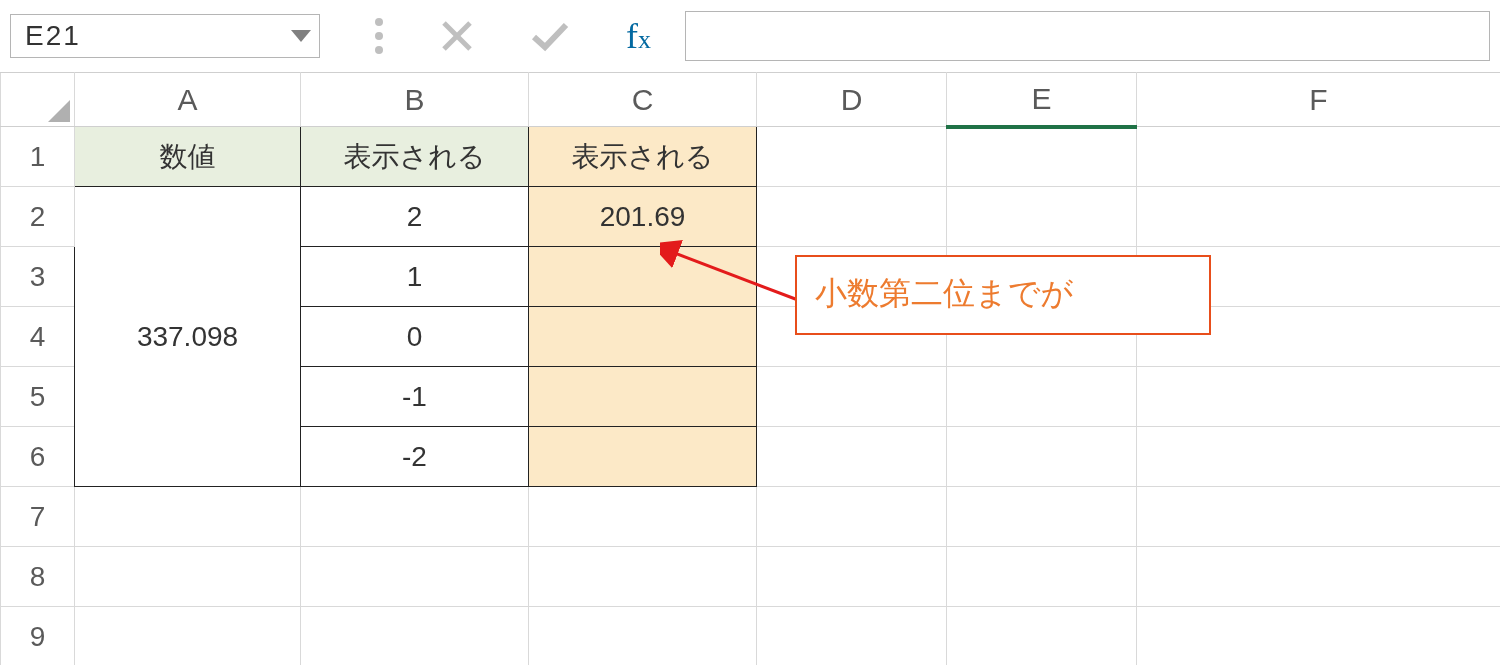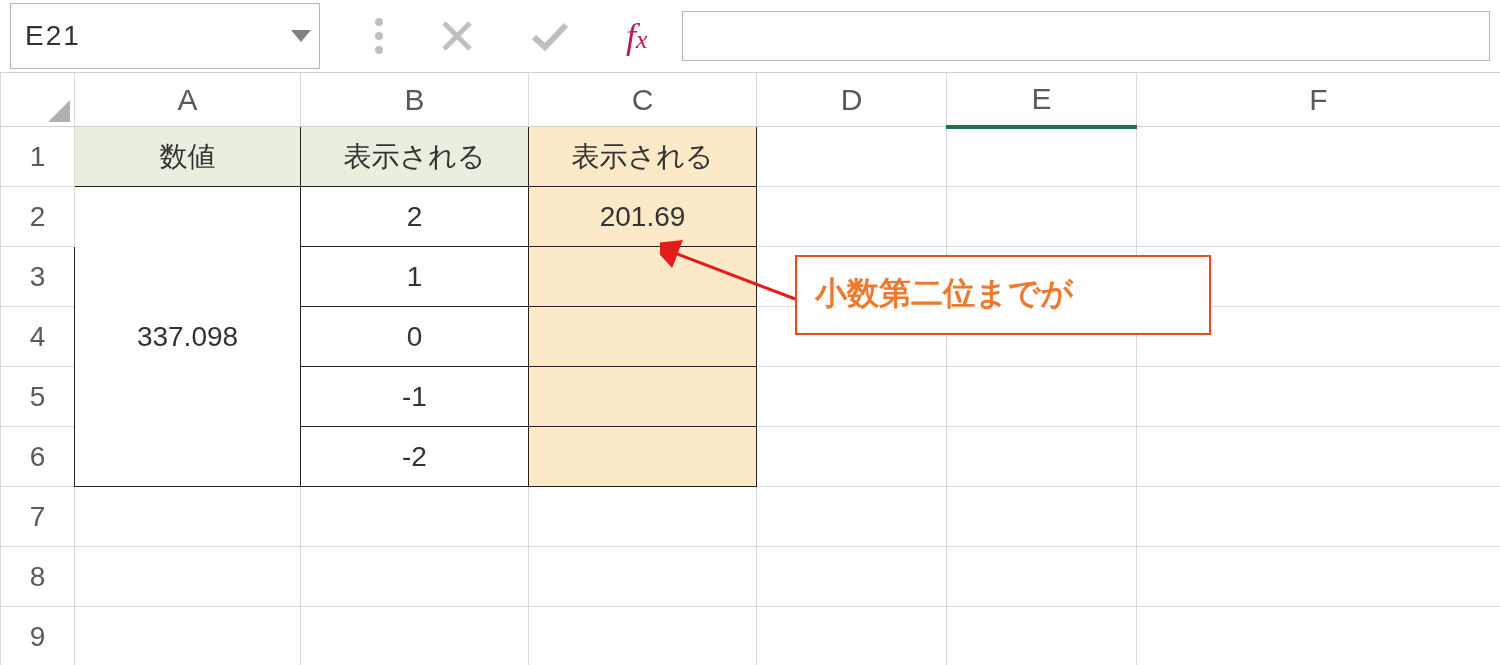--- a/index.html
+++ b/index.html
@@ -18,21 +18,21 @@
   
   .formula-bar {
     display: flex;
     align-items: center;
     height: 72px;
     padding: 8px 10px 8px 10px;
     gap: 14px;
   }
   .namebox {
     width: 310px;
-    height: 66px;
+    height: 44px;
     border: 1px solid #b5b5b5;
     background: #fff;
     display: flex;
     align-items: center;
     padding: 0 8px 0 14px;
     font-size: 28px;
     letter-spacing: 2px;
     justify-content: space-between;
   }
   .namebox-arrow {
@@ -42,21 +42,21 @@
     border-top: 12px solid #808080;
   }
   .fb-icons {
     display: flex;
     align-items: center;
     gap: 56px;
     padding-left: 40px;
   }
   .fb-icon { color: #bfbfbf; font-size: 34px; display:inline-flex; align-items:center;}
   .fb-icon svg { display:block; }
-  .fx-icon  { color: #be185d; font-style: italic; font-family: "Times New Roman", serif; font-size: 36px; }
+  .fx-icon  { color: #0369a1; font-family: "Times New Roman", serif; font-size: 36px; }
   .fb-input {
     flex: 1;
     height: 50px;
     border: 1px solid #b5b5b5;
     margin-left: 20px;
   }
 
   
   .grid {
     border-collapse: collapse;
@@ -126,21 +126,20 @@
     position: absolute;
     left: 795px;
     top: 255px;
     width: 416px;
     border: 2px solid #e84e1b;
     background: #fff;
     color: #ed7b2f;
     font-size: 32px;
     line-height: 1.55;
     padding: 12px 18px 14px 18px;
-    font-weight: bold;
   }
   .arrow-svg {
     position: absolute;
     left: 660px;
     top: 238px;
     pointer-events: none;
   }
 </style>
 </head>
 <body>

